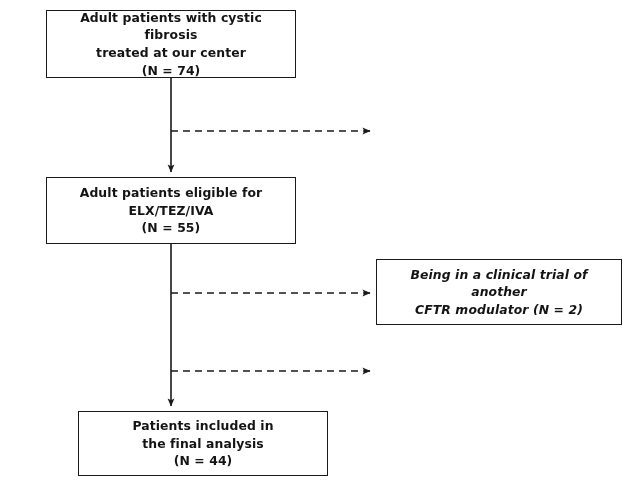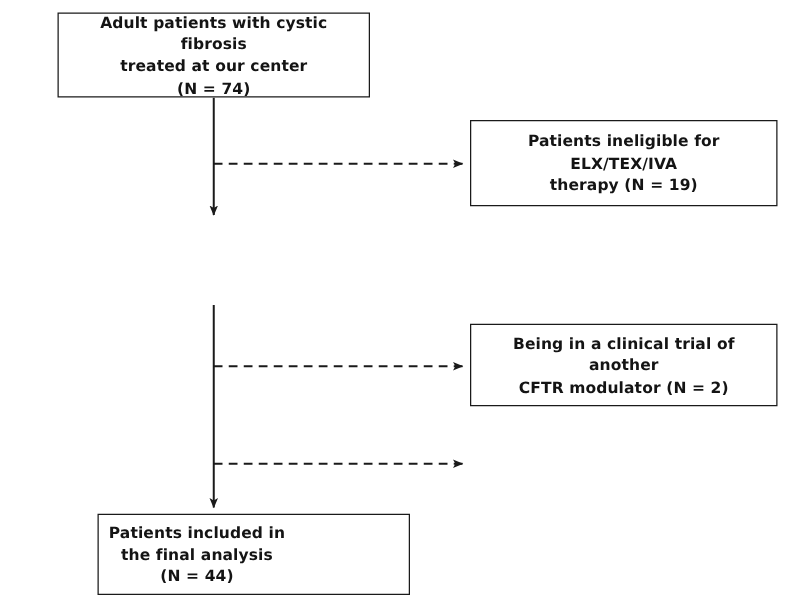--- a/index.html
+++ b/index.html
@@ -18,20 +18,21 @@
     background: #ffffff;
     overflow: hidden;
   }
   .flow-box {
     position: absolute;
     box-sizing: border-box;
     border: 1.6px solid #1a1a1a;
     background: #ffffff;
     display: flex;
     align-items: center;
+    justify-content: center;
     text-align: center;
     color: #141414;
     font-size: 12.4px;
     line-height: 1.42;
     font-weight: 600;
     letter-spacing: 0.1px;
     padding: 2px 8px;
   }
   .flow-box .box-text {
     display: block;
@@ -72,31 +73,32 @@
 
     <line x1="171" y1="371" x2="370" y2="371" stroke="#1a1a1a" stroke-width="1.5" stroke-dasharray="7 5" marker-end="url(#arrowSolid)"></line>
   </svg>
 
   <div class="flow-box box-main" style="left:46px; top:10px; width:250px; height:68px;">
     <span class="box-text">Adult patients with cystic fibrosis
 treated at our center
 (N = 74)</span>
   </div>
 
+  <div class="flow-box box-main" style="left:46px; top:177px; width:250px; height:67px;">
+    <span class="box-text">Adult patients eligible for
+ELX/TEZ/IVA
+(N = 55)</span>
+  </div>
 
   <div class="flow-box box-main" style="left:46px; top:411px; width:250px; height:65px;margin-left:32px;">
     <span class="box-text">Patients included in
 the final analysis
 (N = 44)</span>
   </div>
 
-  <div class="flow-box box-side" style="left:376px; top:96px; width:246px; height:69px;">
-    <span class="box-text">Patients ineligible for ELX/TEX/IVA
-therapy (N = 19)</span>
-  </div>
 
-  <div class="flow-box box-side" style="left:376px; top:259px; width:246px; height:66px;">
+  <div class="flow-box box-side" style="left:376px; top:259px; width:246px; height:66px;font-style:italic;">
     <span class="box-text">Being in a clinical trial of another
 CFTR modulator (N = 2)</span>
   </div>
 
 
 </div>
 
 </body></html>

